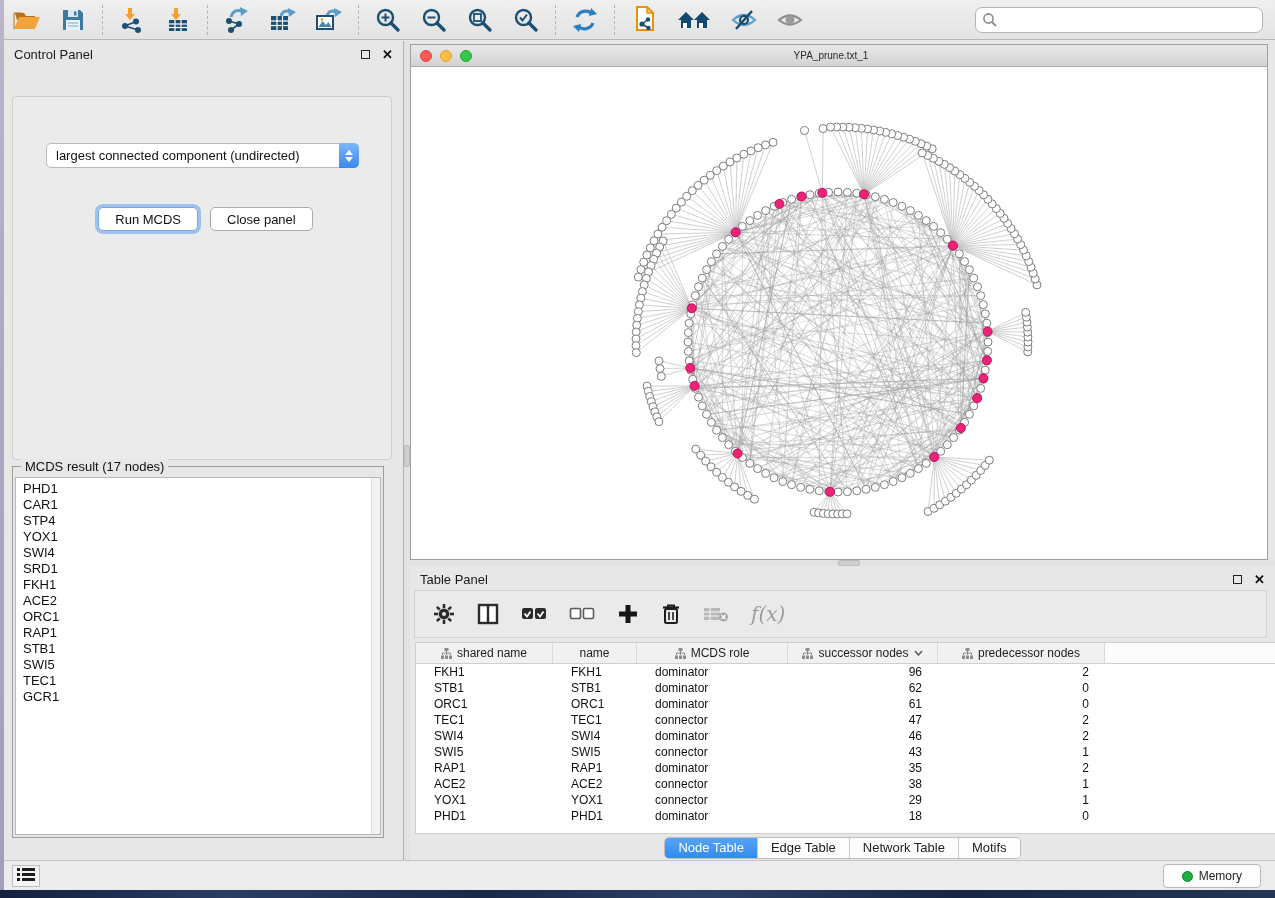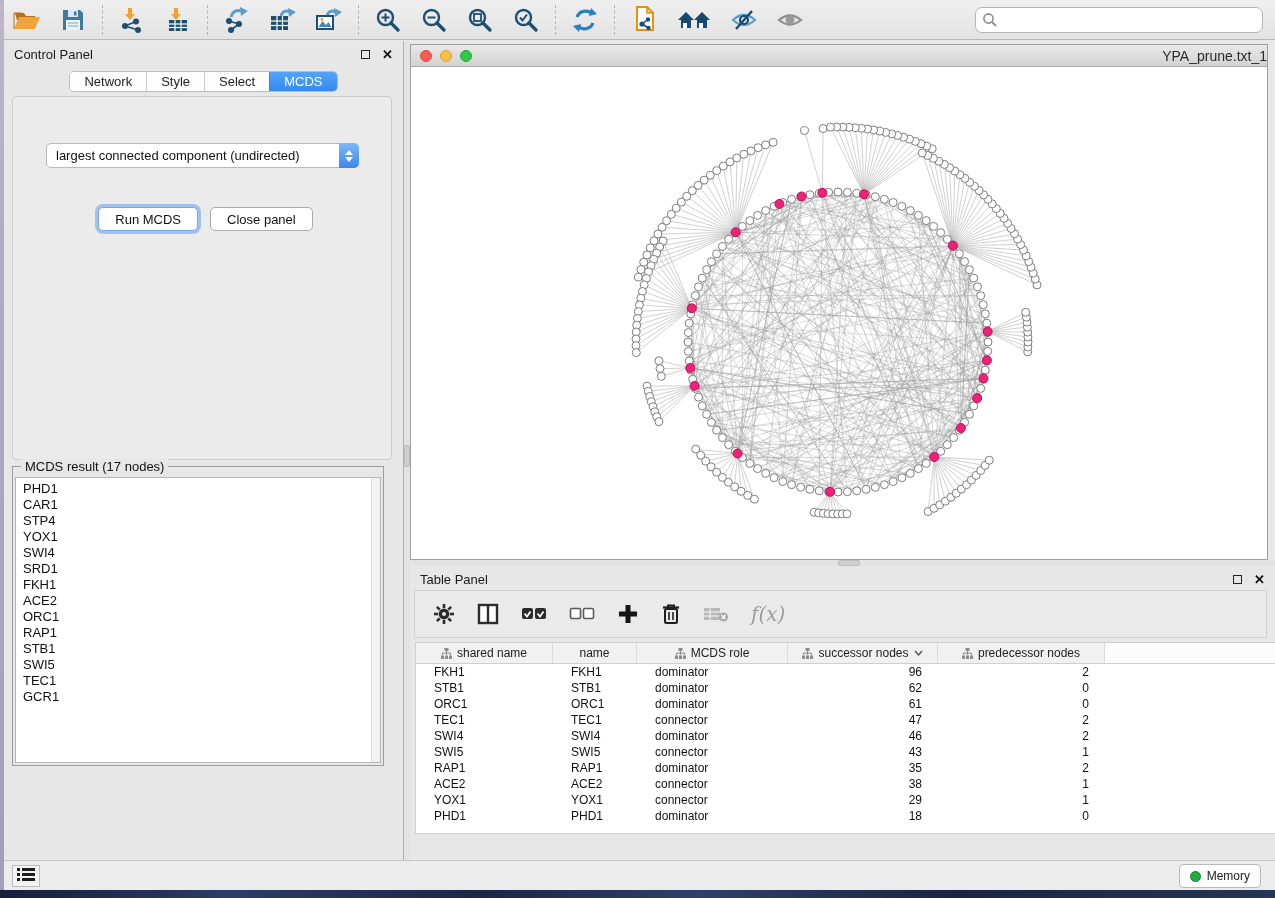--- a/index.html
+++ b/index.html
@@ -49,21 +49,21 @@
   .dropdown .dd-text { flex:1; font-size:13px; padding-left:9px; color:#111; white-space:nowrap; }
   .dd-stepper { width:20px; height:25px; margin-right:-1px; border-radius:0 5px 5px 0;
     background:linear-gradient(#7db9f9,#3a86ec); display:flex; flex-direction:column; align-items:center; justify-content:center; gap:2px; }
   .dd-stepper .tri-up { width:0;height:0;border-left:4px solid transparent;border-right:4px solid transparent;border-bottom:5px solid #fff; }
   .dd-stepper .tri-dn { width:0;height:0;border-left:4px solid transparent;border-right:4px solid transparent;border-top:5px solid #fff; }
   .cp-buttons { position:absolute; left:0; top:110px; width:100%; display:flex; justify-content:center; gap:12px; }
   .mac-btn { height:24px; padding:0 16px; background:#fff; border:1px solid #ababab; border-radius:5px;
     font:13px "Liberation Sans",sans-serif; color:#111; }
   .mac-btn.focused { box-shadow:0 0 0 3px rgba(110,165,240,.6); border-color:#74a9ea;margin-left:7px; }
 
-  .mcds-group { position:absolute; left:8px; top:425px; width:372px; height:300px; border:1px solid #9c9c9c; }
+  .mcds-group { position:absolute; left:8px; top:425px; width:372px; height:372px; border:1px solid #9c9c9c; }
   .mcds-legend { position:absolute; top:-8px; left:8px; background:#e7e7e7; padding:0 4px; font-size:13px; color:#111; }
   .mcds-list { position:absolute; left:2px; top:10px; right:2px; bottom:2px; background:#fff;
     border:1px solid #b5b5b5; overflow:hidden; padding:3px 0 0 7px; }
   .mcds-list .row { font-size:13px; line-height:16px; color:#111; }
   .mcds-scroll { position:absolute; right:3px; top:11px; width:9px; bottom:3px; background:#f2f2f2; border-left:1px solid #ddd; }
 
   
   .vsplit { position:absolute; left:404px; top:41px; width:6px; height:819px; background:#e2e2e2; }
   .vsplit .handle { position:absolute; left:0; top:404px; width:6px; height:22px; background:#cfcfcf; border:1px solid #bdbdbd; border-radius:2px; }
   .hsplit { position:absolute; left:410px; top:560px; width:865px; height:6px; background:#e2e2e2; }
@@ -72,21 +72,21 @@
   
   .net-window { position:absolute; left:410px; top:44px; width:858px; height:516px;
     background:#fff; border:1px solid #9f9f9f; }
   .net-titlebar { height:22px; background:linear-gradient(#e9e9e9,#d2d2d2); border-bottom:1px solid #aaa;
     display:flex; align-items:center; position:relative; }
   .lights { display:flex; gap:8px; padding-left:9px; }
   .light { width:12px; height:12px; border-radius:50%; }
   .light.red { background:#fc5b57; border:1px solid #e2463f; }
   .light.yellow { background:#fdbe41; border:1px solid #e0a531; }
   .light.green { background:#34c84a; border:1px solid #23a839; }
-  .net-title { position:absolute; left:0; right:0; text-align:right; font-size:14px; color:#2a2a2a; }
+  .net-title { position:absolute; left:0; right:16px; text-align:center; font-size:10px; color:#2a2a2a; }
   .net-canvas { width:856px; height:492px; }
 
   
   .table-panel { position:absolute; left:410px; top:566px; width:865px; height:294px; background:#e7e7e7; }
   .tp-toolbar { position:absolute; left:4px; top:24px; right:8px; height:48px; background:#eaeaea;
     border:1px solid #d2d2d2; display:flex; align-items:center; gap:22px; padding-left:18px; }
   .tp-icon { display:flex; align-items:center; justify-content:center; }
   .fx-label { font-family:"DejaVu Serif",serif; font-style:italic; font-size:20px; color:#9c9c9c; }
 
   .node-table { position:absolute; left:5px; top:76px; width:957px; height:192px; background:#fff; border:1px solid #cfcfcf; overflow:hidden; }
@@ -104,21 +104,21 @@
   .sort-chev svg { display:block; }
 
   .tp-tabs { position:absolute; left:0; right:0; top:271px; display:flex; justify-content:center; }
   .tp-tabs .seg { padding:0 13px; line-height:20px; }
   .tp-tabs .seg-group { height:22px; }
 
   
   .status-bar { position:absolute; left:0; top:860px; width:1275px; height:30px; background:#ececec; border-top:1px solid #c7c7c7; }
   .list-btn { position:absolute; left:12px; top:4px; width:28px; height:22px; background:#f4f4f4; border:1px solid #bdbdbd; display:flex; align-items:center; justify-content:center; }
   .memory-btn { position:absolute; right:14px; top:3px; height:24px; background:#fdfdfd; border:1px solid #b9b9b9; border-radius:4px;
-    display:flex; align-items:center; gap:6px; padding:0 10px; font-size:12px; color:#222; }
+    display:flex; align-items:center; gap:6px; padding:0 18px; font-size:12px; color:#222; }
   .mem-dot { width:11px; height:11px; border-radius:50%; background:#1fae3f; border:1px solid #14852e; }
 </style>
 </head>
 <body>
 
 <div class="toolbar">
   <div class="tb-group" style="padding-left:0;">
     <div class="tb-btn">
       <span>
           <svg width="28" height="24" viewBox="0 0 28 24">
@@ -312,28 +312,20 @@
     <input placeholder="" style="">
   </div>
 </div>
 
 <div class="control-panel">
   <div class="panel-header">
     <span class="panel-title">Control Panel</span>
     <span class="spacer"></span>
     <span class="float-box"></span>
     <span class="close-x">✕</span>
-  </div>
-  <div class="cp-tabs">
-    <div class="seg-group">
-      <span class="seg">Network</span>
-      <span class="seg">Style</span>
-      <span class="seg">Select</span>
-      <span class="seg selected">MCDS</span>
-    </div>
   </div>
   <div class="cp-inner">
     <div class="dropdown">
       <span class="dd-text">largest connected component (undirected)</span>
       <span class="dd-stepper">
           <span class="tri-up"></span>
           <span class="tri-dn"></span>
         </span>
     </div>
     <div class="cp-buttons">
@@ -1366,20 +1358,28 @@
           <div class="td left" style="width: 151px;">dominator</div>
           <div class="td num" style="width: 150px;">18</div>
           <div class="td num" style="width: 167px;">0</div>
         </div>
       </div>
     <div class="nt-scroll">
         <div class="nt-thumb"></div>
       </div>
   </div>
 
+  <div class="tp-tabs">
+    <div class="seg-group">
+      <span class="seg selected">Node Table</span>
+      <span class="seg">Edge Table</span>
+      <span class="seg">Network Table</span>
+      <span class="seg">Motifs</span>
+    </div>
+  </div>
 </div>
 
 <div class="status-bar">
   <div class="list-btn">
     <span><svg width="18" height="14" viewBox="0 0 18 14">
           <g fill="#1d1d1d">
             <rect x="0" y="1" width="3" height="3"></rect>
             <rect x="5" y="1" width="13" height="3"></rect>
             <rect x="0" y="6" width="3" height="3"></rect>
             <rect x="5" y="6" width="13" height="3"></rect>

